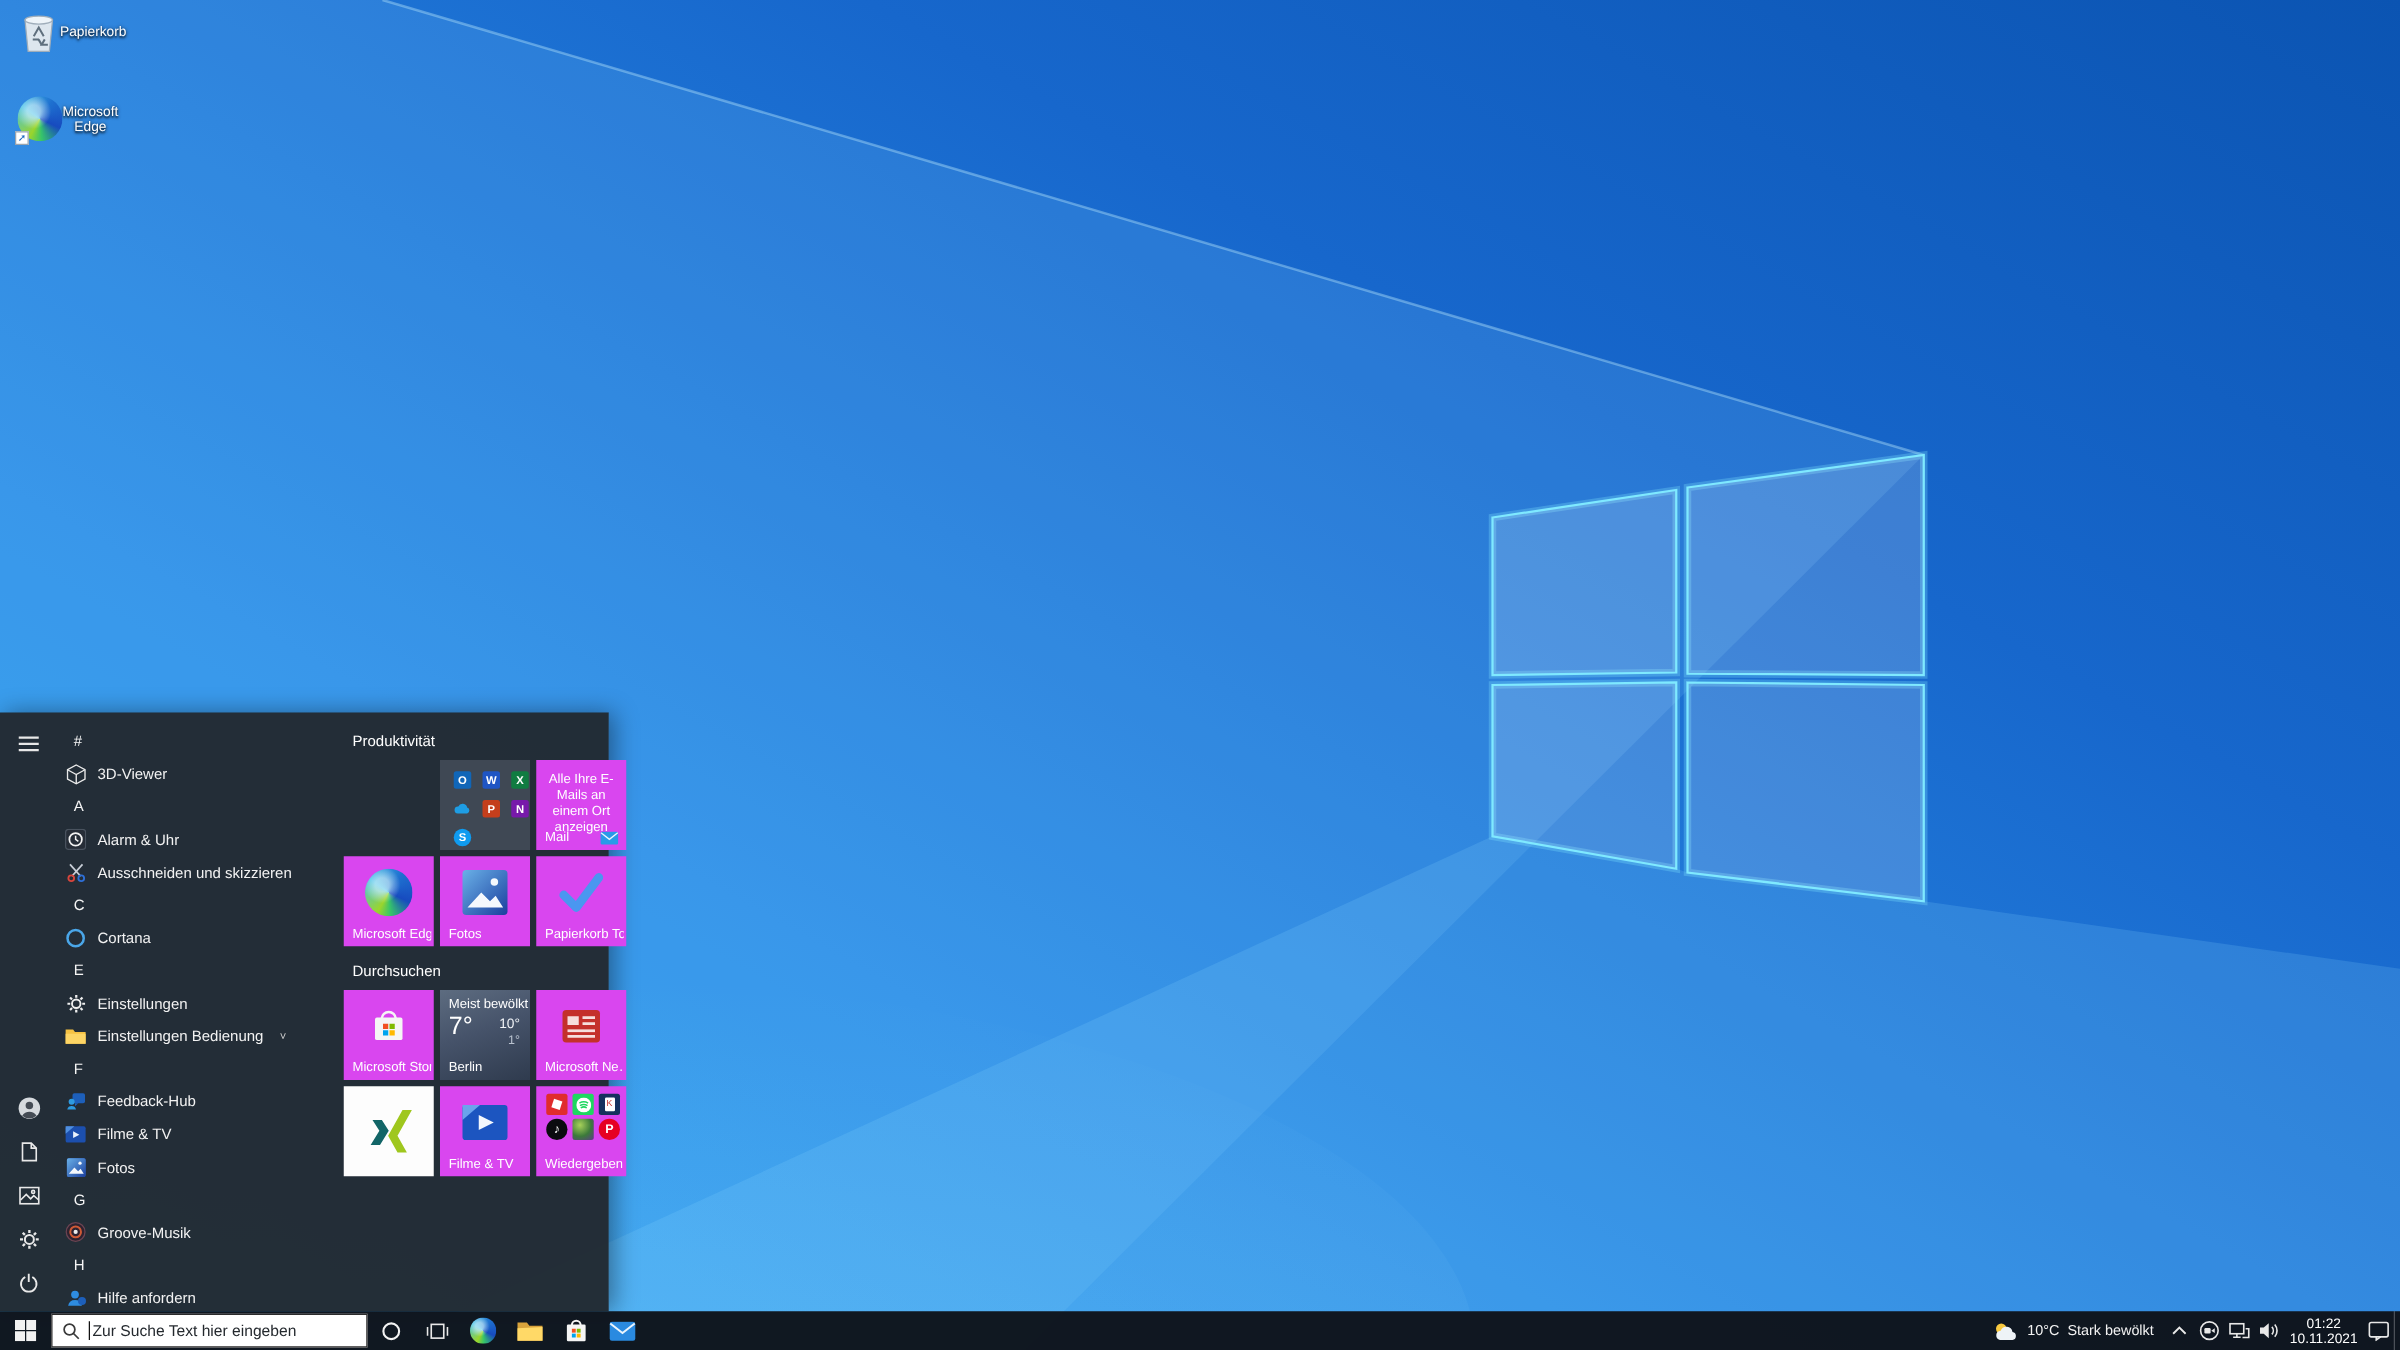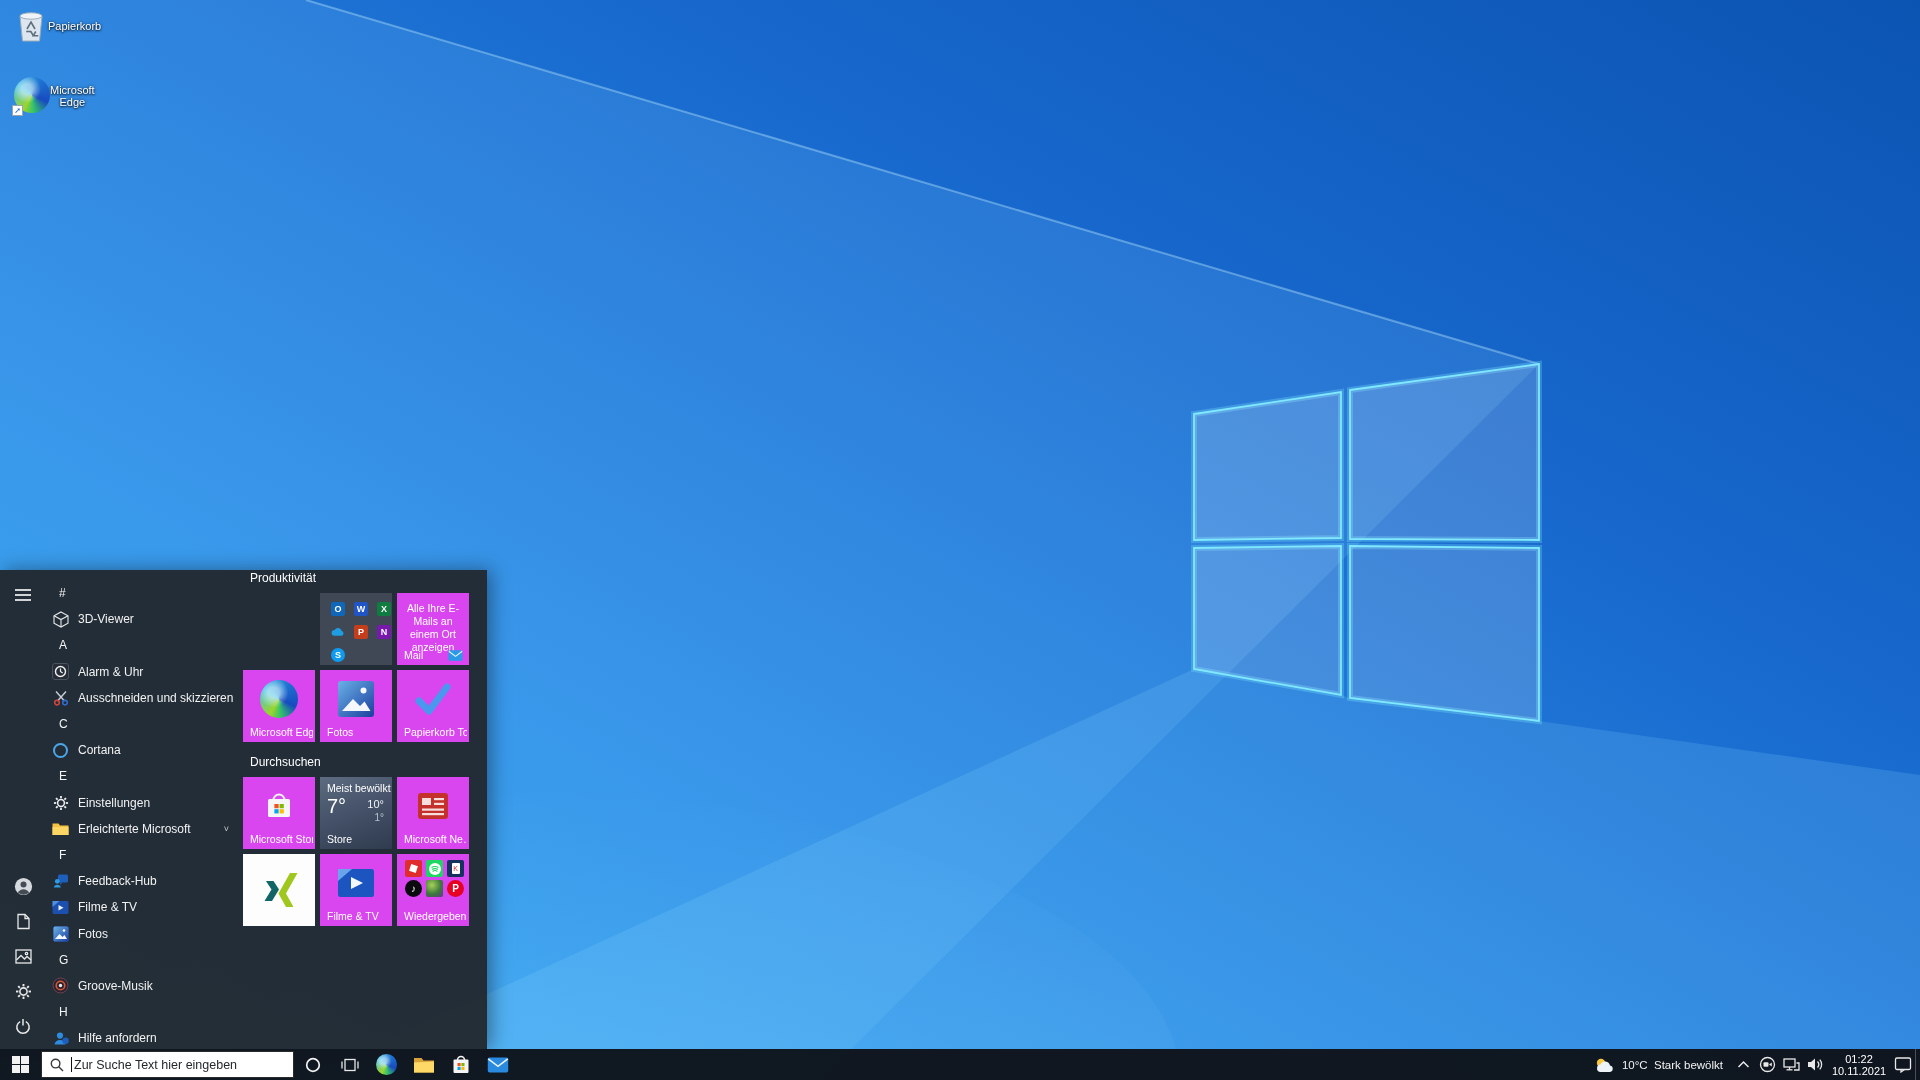--- a/index.html
+++ b/index.html
@@ -27,21 +27,21 @@
   .rail-btn{width:46px;height:30px;display:flex;align-items:center;justify-content:center;background:none;border:none;cursor:pointer;padding:0;}
   .rail-bottom{margin-top:auto;display:flex;flex-direction:column;gap:5px;}
 
   .applist{width:196px;padding-top:10px;overflow:hidden;flex:0 0 auto;}
   .row{height:26.2px;display:flex;align-items:center;cursor:pointer;}
   .row.letter{padding-left:13px;font-size:12px;color:#f5f5f5;}
   .app-ico{width:17px;height:17px;margin:0 9px 0 6px;flex:0 0 auto;display:flex;align-items:center;justify-content:center;}
   .app-label{font-size:12px;color:#f2f2f2;white-space:nowrap;}
   .row .chev{margin-left:auto;margin-right:13px;font-size:9px;color:#cfcfcf;}
 
-  .tiles{flex:1;}
+  .tiles{flex:1;padding-top:15px;margin-left:32px;}
   .group-title{font-size:12px;color:#fff;margin-left:8px;height:16px;line-height:16px;}
   .tile-grid{display:grid;grid-template-columns:repeat(3,72px);grid-auto-rows:72px;gap:5px;margin:7px 0 0 1px;}
   .g2{margin-top:12px;}
   .tile{position:relative;width:72px;height:72px;background:#d946ef;cursor:pointer;overflow:hidden;}
   .tile.lighter{background:#3f4854;}
   .tile.empty{background:transparent;cursor:default;}
   .tile.white{background:#fdfdfd;}
   .tile-label{position:absolute;left:7px;bottom:4px;font-size:10.5px;color:#fff;white-space:nowrap;max-width:63px;overflow:hidden;}
   .tile-center{position:absolute;inset:0 0 14px 0;display:flex;align-items:center;justify-content:center;}
 
@@ -269,21 +269,21 @@
         <span class="app-label">Einstellungen</span>
       </div>
 
       <div class="row">
         <span class="app-ico">
             <svg width="17" height="14" viewBox="0 0 17 14">
               <path d="M0.5 1.5 h6 l1.5 2 h8.5 v9.5 h-16 z" fill="#f6c243"></path>
               <path d="M0.5 5 h16 v8 h-16 z" fill="#fdd565"></path>
             </svg>
           </span>
-        <span class="app-label">Erleichterte Microsoft</span>
+        <span class="app-label">Einstellungen Bedienung</span>
         <span class="chev">˅</span>
       </div>
 
       <div class="row letter">F</div>
 
       <div class="row">
         <span class="app-ico">
             <svg width="16" height="16" viewBox="0 0 16 16">
               <rect x="5" y="1.5" width="10" height="8" rx="1.5" fill="#1d5fba"></rect>
               <path d="M7 9.5 v2.5 l2.6-2.5 z" fill="#1d5fba"></path>
@@ -435,21 +435,21 @@
             <span class="tile-label">Microsoft Store</span>
           </div>
 
           <div class="tile tile-wx">
             <span class="wx-cond">Meist bewölkt</span>
             <span class="wx-temp">7°</span>
             <span class="wx-col">
               <span class="wx-hi">10°</span><br>
               <span class="wx-lo">1°</span>
             </span>
-            <span class="tile-label">Store</span>
+            <span class="tile-label">Berlin</span>
           </div>
 
           <div class="tile">
             <div class="tile-center">
               <svg width="32" height="28" viewBox="0 0 32 28">
                   <rect x="1" y="1" width="30" height="26" rx="3" fill="#c4302b"></rect>
                   <rect x="5" y="6" width="9" height="7" fill="#f6dedd"></rect>
                   <rect x="17" y="6" width="10" height="2.2" fill="#f6dedd"></rect>
                   <rect x="17" y="10.8" width="10" height="2.2" fill="#f6dedd"></rect>
                   <rect x="5" y="16.5" width="22" height="2.2" fill="#f6dedd"></rect>

